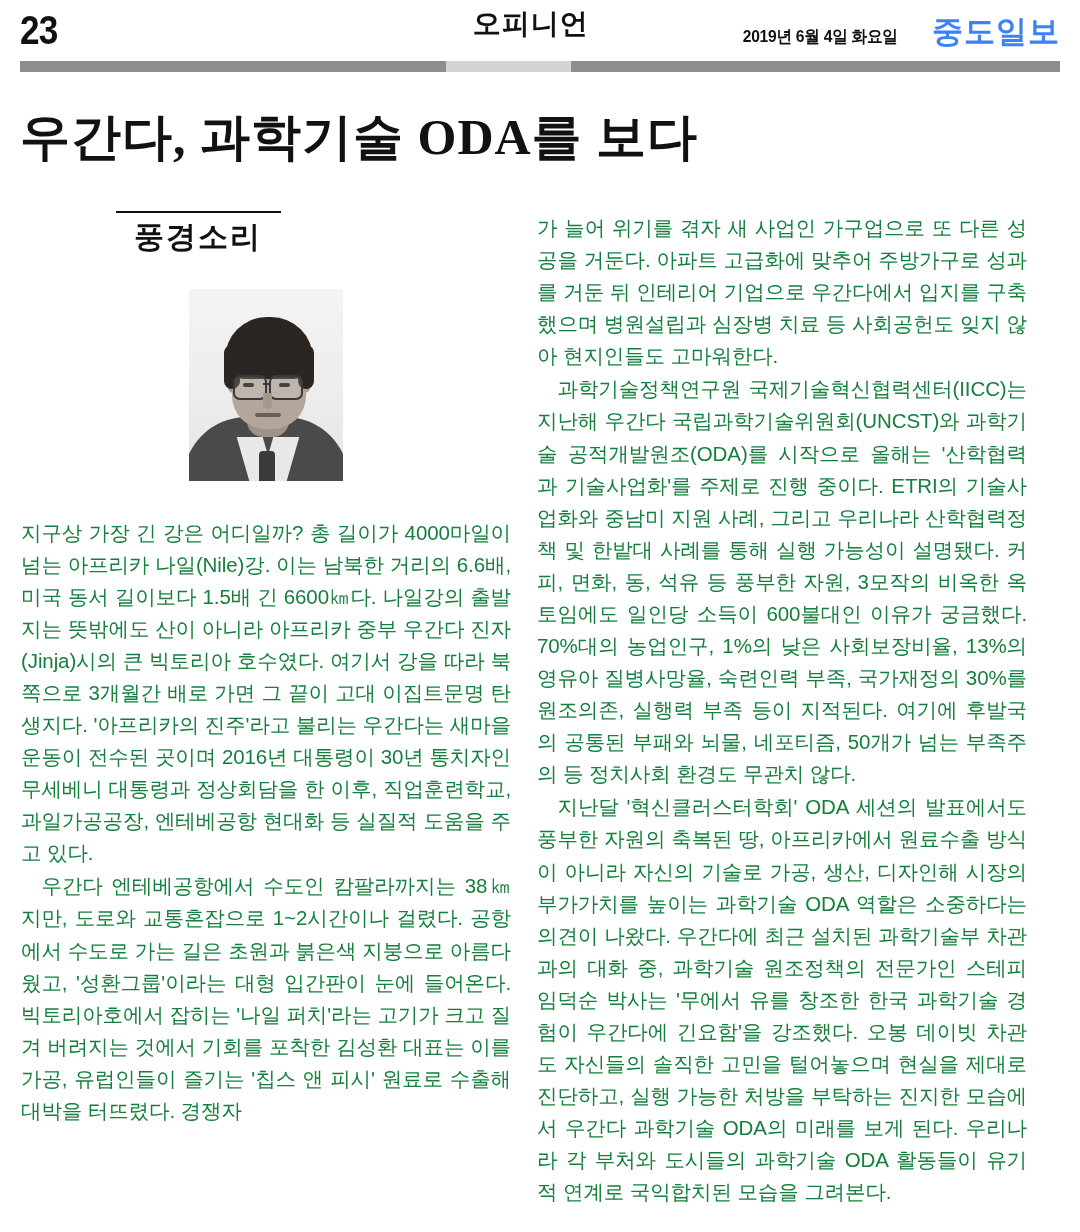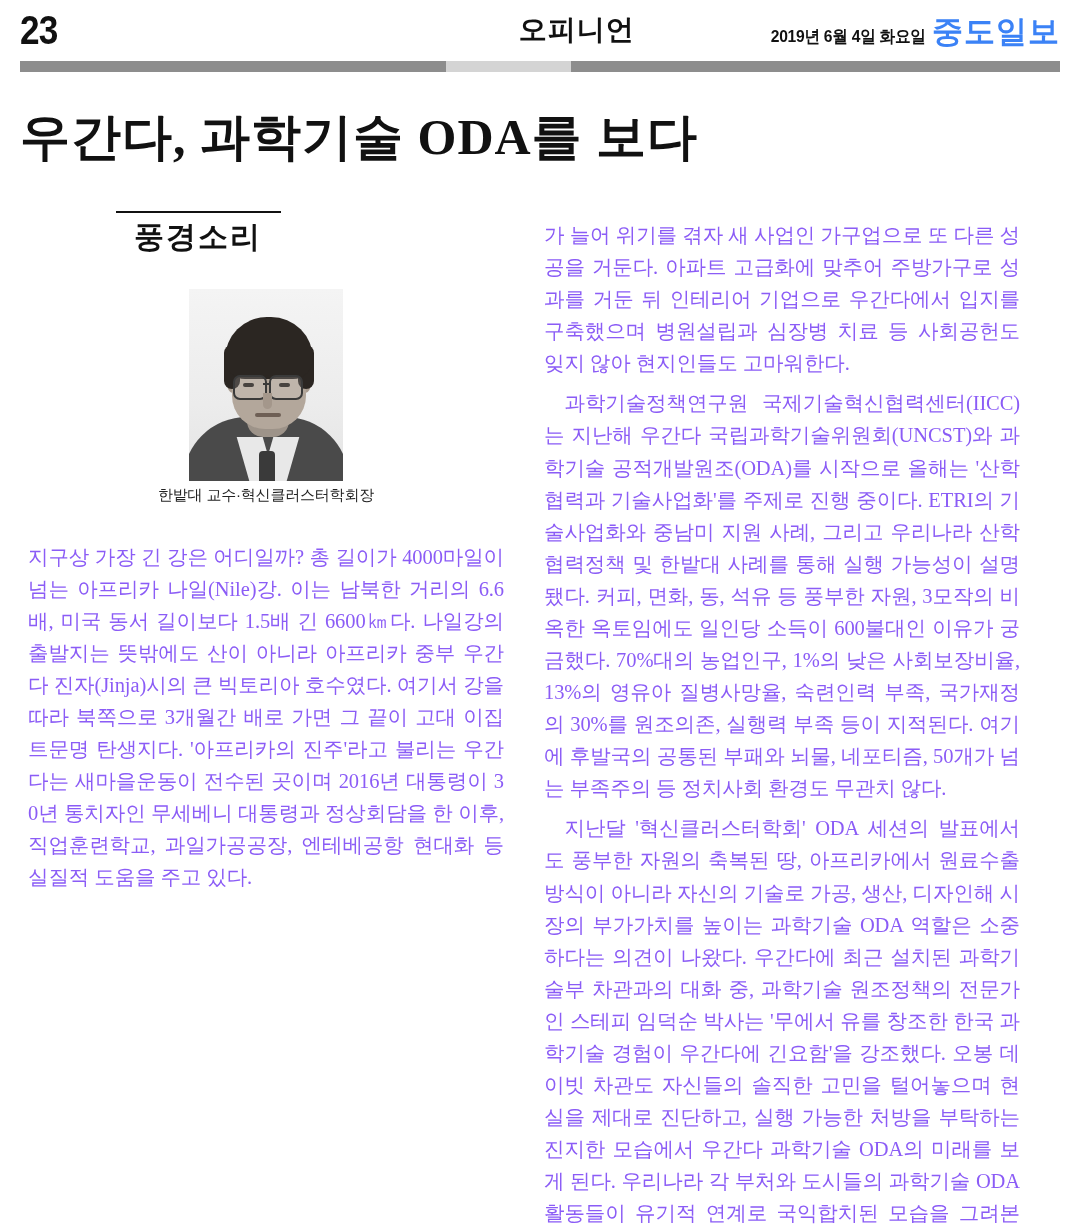--- a/index.html
+++ b/index.html
@@ -39,27 +39,26 @@
   .section-name {
     font-family: "Liberation Sans", "DejaVu Sans", sans-serif;
     font-size: 28px;
     font-weight: bold;
     line-height: 1;
     color: #111;
     letter-spacing: 1px;
     position: absolute;
     left: 50%;
     transform: translateX(-58%);
-    bottom: 8px;
-    margin-left: 46px;
+    bottom: 14px;
   }
   .masthead-right {
     display: flex;
     align-items: baseline;
-    gap: 0;
+    gap: 28px;
     padding-bottom: 4px;
   }
   .issue-date {
     font-family: "Liberation Sans", "DejaVu Sans", sans-serif;
     font-size: 17px;
     font-weight: bold;
     color: #111;
     letter-spacing: -0.3px;
     transform: scaleX(0.92);
     transform-origin: right baseline;
@@ -208,25 +207,25 @@
     margin-top: 5px;
     text-align: center;
     font-family: "Liberation Sans", "DejaVu Sans", sans-serif;
     font-size: 15px;
     color: #222;
     letter-spacing: -0.2px;
   }
 
   
   .body-text p {
-    margin: 8px;
-    font-family: Liberation Serif, serif;
+    margin: 1px;
+    font-family: Liberation Sans, sans-serif;
     font-size: 20.5px;
     line-height: 1.565;
-    color: #8b5cf6;
+    color: #15803d;
     text-align: justify;
     text-justify: inter-character;
     word-break: break-all;
     letter-spacing: -0.1px;
   }
   .body-text p.indent { text-indent: 1em; }
   .left-body { margin-top: 36px; }
   .right-body { margin-top: 0; }
 </style>
 </head>
@@ -275,24 +274,24 @@
         <div class="ph-eye-l"></div>
         <div class="ph-eye-r"></div>
         <div class="ph-glass-l"></div>
         <div class="ph-glass-r"></div>
         <div class="ph-glass-bridge"></div>
         <div class="ph-nose"></div>
         <div class="ph-mouth"></div>
       </div>
     </div>
 
-    <div class="author-affil">한밭대 교수·혁신클러스터학회장</div>
 
     <div class="body-text left-body">
       <p>지구상 가장 긴 강은 어디일까? 총 길이가 4000마일이 넘는 아프리카 나일(Nile)강. 이는 남북한 거리의 6.6배, 미국 동서 길이보다 1.5배 긴 6600㎞다. 나일강의 출발지는 뜻밖에도 산이 아니라 아프리카 중부 우간다 진자(Jinja)시의 큰 빅토리아 호수였다. 여기서 강을 따라 북쪽으로 3개월간 배로 가면 그 끝이 고대 이집트문명 탄생지다. '아프리카의 진주'라고 불리는 우간다는 새마을운동이 전수된 곳이며 2016년 대통령이 30년 통치자인 무세베니 대통령과 정상회담을 한 이후, 직업훈련학교, 과일가공공장, 엔테베공항 현대화 등 실질적 도움을 주고 있다.</p>
+      <p class="indent">우간다 엔테베공항에서 수도인 캄팔라까지는 38㎞지만, 도로와 교통혼잡으로 1~2시간이나 걸렸다. 공항에서 수도로 가는 길은 초원과 붉은색 지붕으로 아름다웠고, '성환그룹'이라는 대형 입간판이 눈에 들어온다. 빅토리아호에서 잡히는 '나일 퍼치'라는 고기가 크고 질겨 버려지는 것에서 기회를 포착한 김성환 대표는 이를 가공, 유럽인들이 즐기는 '칩스 앤 피시' 원료로 수출해 대박을 터뜨렸다. 경쟁자</p>
     </div>
   </div>
 
   <div class="col-right">
     <div class="body-text right-body">
       <p>가 늘어 위기를 겪자 새 사업인 가구업으로 또 다른 성공을 거둔다. 아파트 고급화에 맞추어 주방가구로 성과를 거둔 뒤 인테리어 기업으로 우간다에서 입지를 구축했으며 병원설립과 심장병 치료 등 사회공헌도 잊지 않아 현지인들도 고마워한다.</p>
       <p class="indent">과학기술정책연구원  국제기술혁신협력센터(IICC)는 지난해 우간다 국립과학기술위원회(UNCST)와 과학기술 공적개발원조(ODA)를 시작으로 올해는 '산학협력과 기술사업화'를 주제로 진행 중이다. ETRI의 기술사업화와 중남미 지원 사례, 그리고 우리나라 산학협력정책 및 한밭대 사례를 통해 실행 가능성이 설명됐다. 커피, 면화, 동, 석유 등 풍부한 자원, 3모작의 비옥한 옥토임에도 일인당 소득이 600불대인 이유가 궁금했다. 70%대의 농업인구, 1%의 낮은 사회보장비율, 13%의 영유아 질병사망율, 숙련인력 부족, 국가재정의 30%를 원조의존, 실행력 부족 등이 지적된다. 여기에 후발국의 공통된 부패와 뇌물, 네포티즘, 50개가 넘는 부족주의 등 정치사회 환경도 무관치 않다.</p>
       <p class="indent">지난달 '혁신클러스터학회' ODA 세션의 발표에서도 풍부한 자원의 축복된 땅, 아프리카에서 원료수출 방식이 아니라 자신의 기술로 가공, 생산, 디자인해 시장의 부가가치를 높이는 과학기술 ODA 역할은 소중하다는 의견이 나왔다. 우간다에 최근 설치된 과학기술부 차관과의 대화 중, 과학기술 원조정책의 전문가인 스테피 임덕순 박사는 '무에서 유를 창조한 한국 과학기술 경험이 우간다에 긴요함'을 강조했다. 오봉 데이빗 차관도 자신들의 솔직한 고민을 털어놓으며 현실을 제대로 진단하고, 실행 가능한 처방을 부탁하는 진지한 모습에서 우간다 과학기술 ODA의 미래를 보게 된다. 우리나라 각 부처와 도시들의 과학기술 ODA 활동들이 유기적 연계로 국익합치된 모습을 그려본다.</p>
     </div>
   </div>

